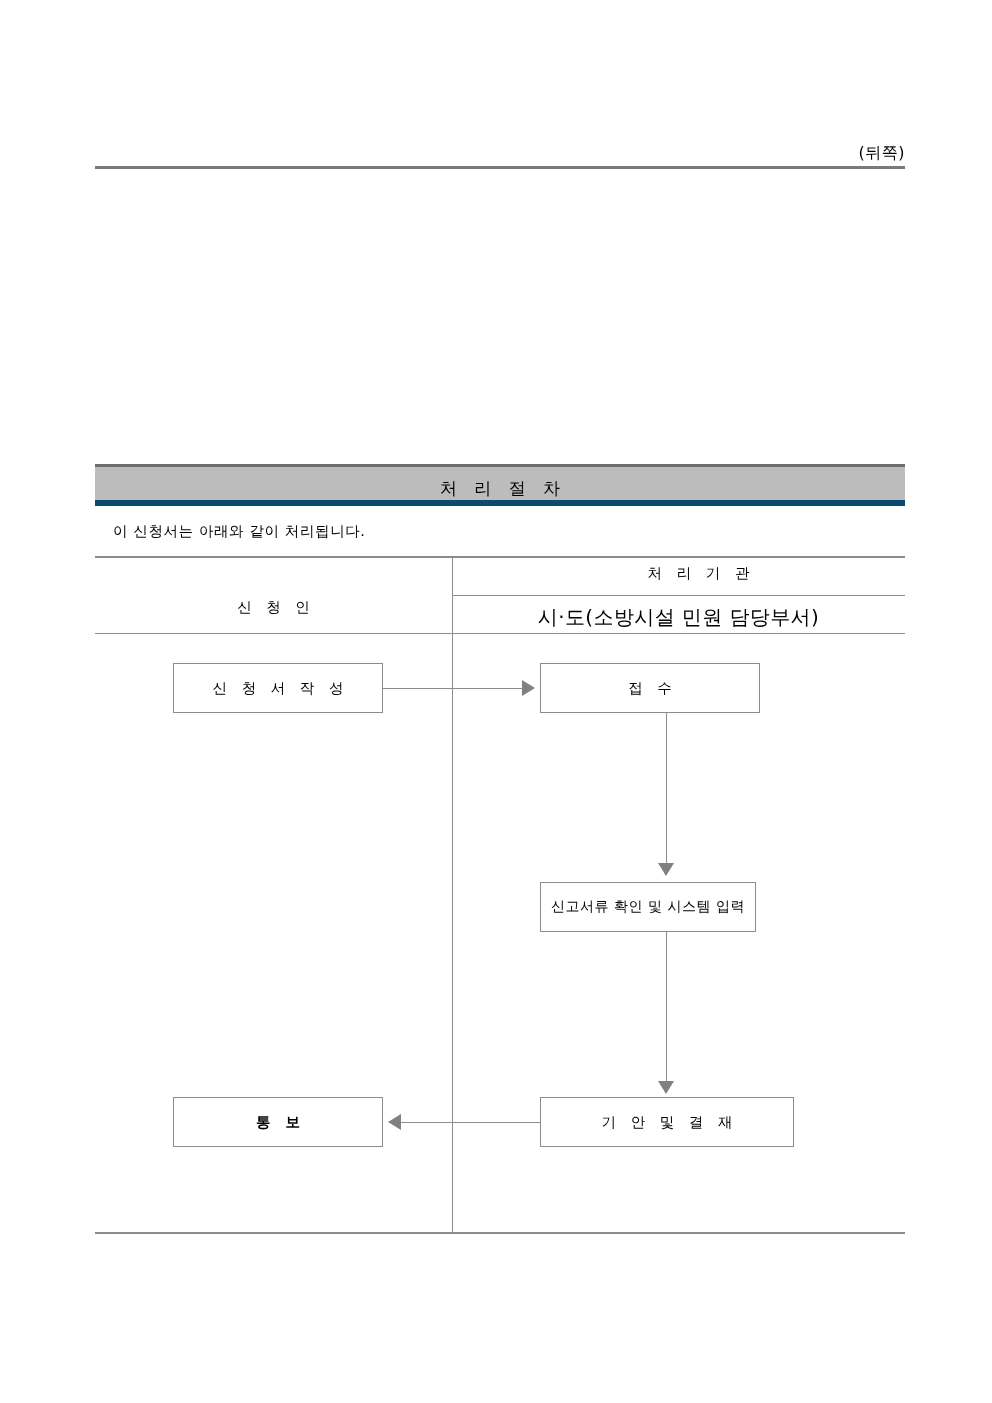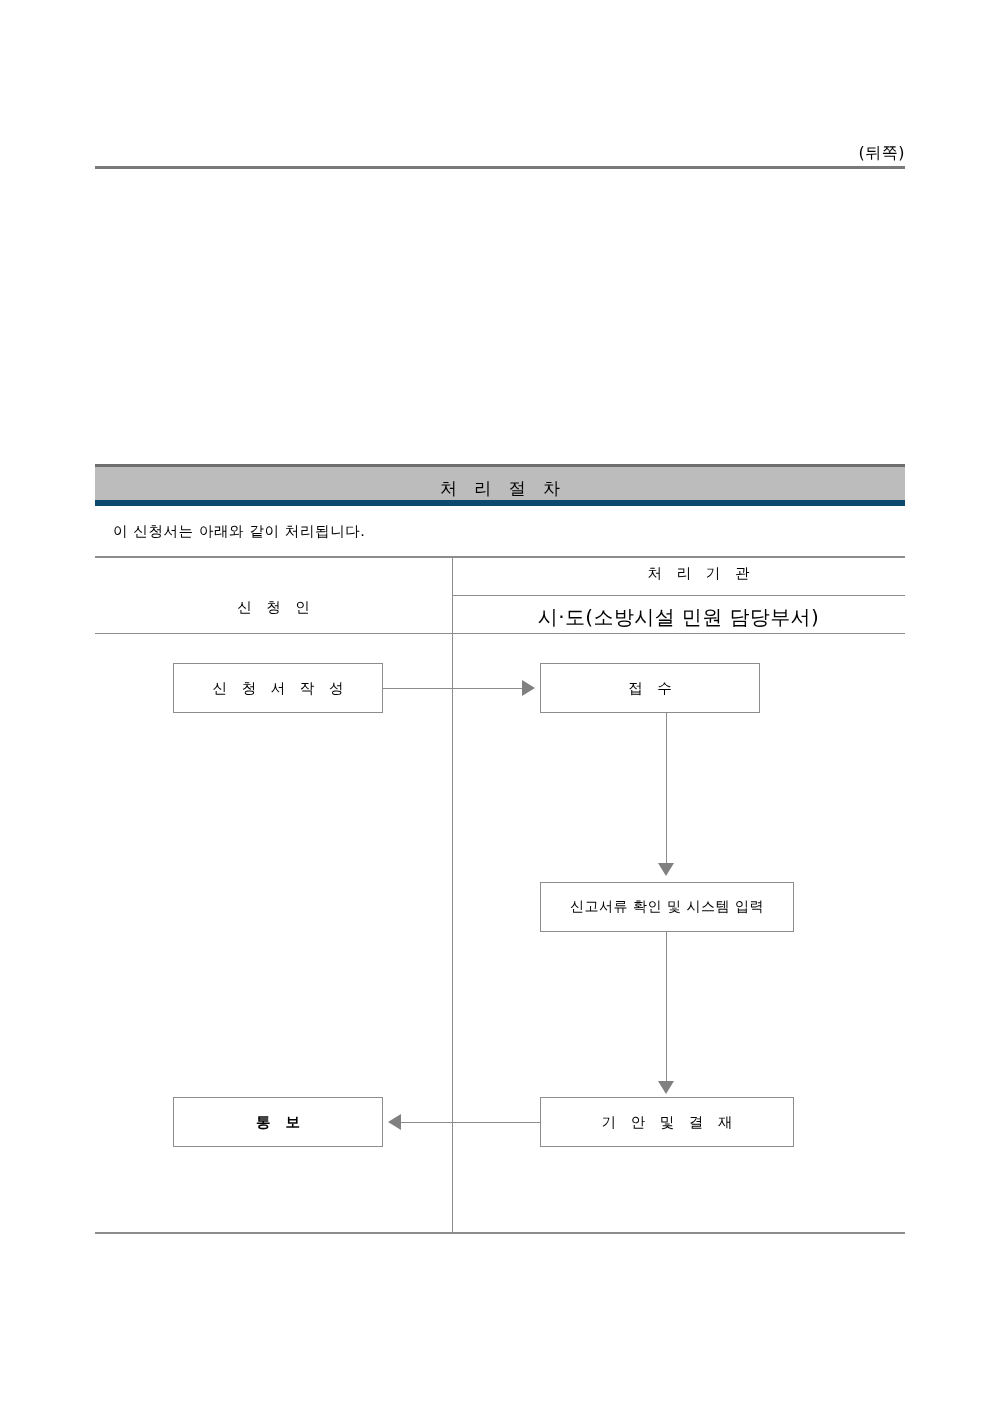--- a/index.html
+++ b/index.html
@@ -131,21 +131,21 @@
     display: flex;
     align-items: center;
     justify-content: center;
     font-size: 14.5px;
     color: #000;
   }
   .flow-box.spaced { letter-spacing: 5px; text-indent: 5px; }
 
   #box-apply   { left: 173px; top: 663px;  width: 210px; height: 50px; }
   #box-receive { left: 540px; top: 663px;  width: 220px; height: 50px; }
-  #box-verify  { left: 540px; top: 882px;  width: 254px; height: 50px; font-size: 14px; letter-spacing: 0.5px; }
+  #box-verify  { left: 540px; top: 882px;  width: 216px; height: 50px; font-size: 14px; letter-spacing: 0.5px; }
   #box-notify  { left: 173px; top: 1097px; width: 210px; height: 50px; font-weight: bold; }
   #box-draft   { left: 540px; top: 1097px; width: 254px; height: 50px; }
 
   
   .connector-line-h {
     position: absolute;
     height: 1px;
     background: #8c8c8c;
   }
   .connector-line-v {

